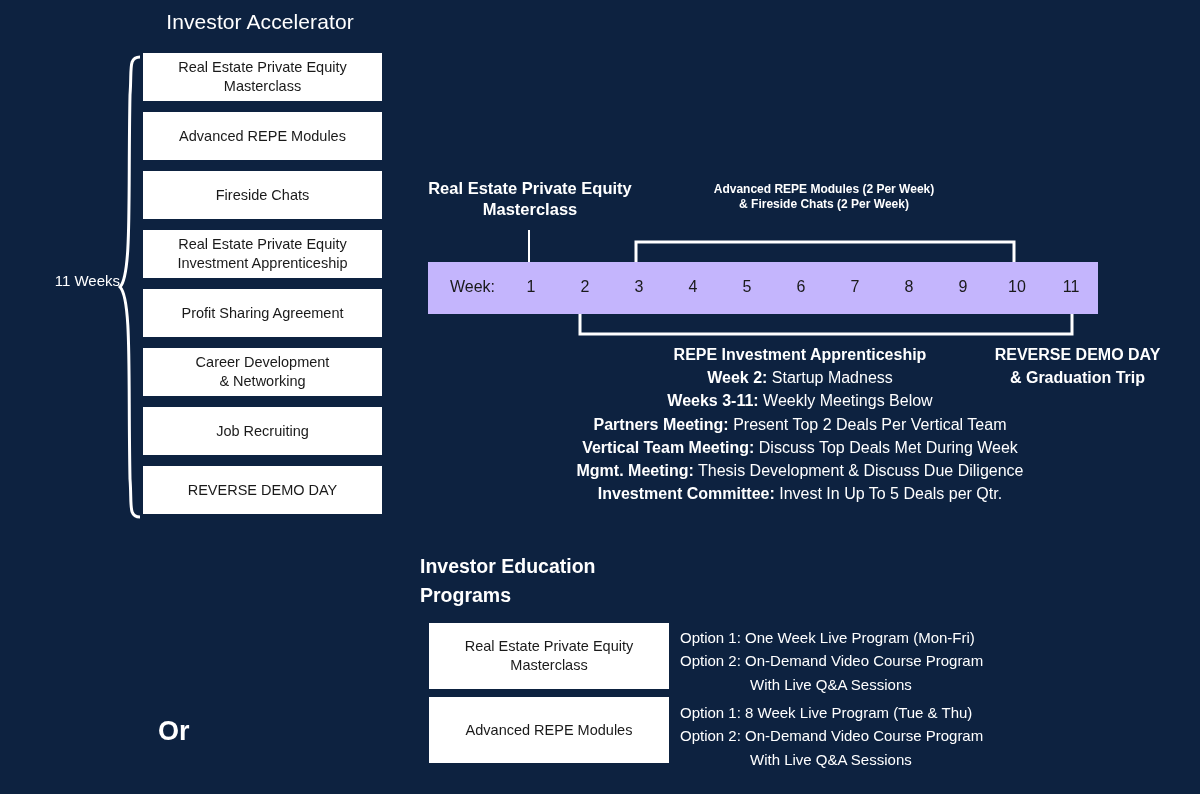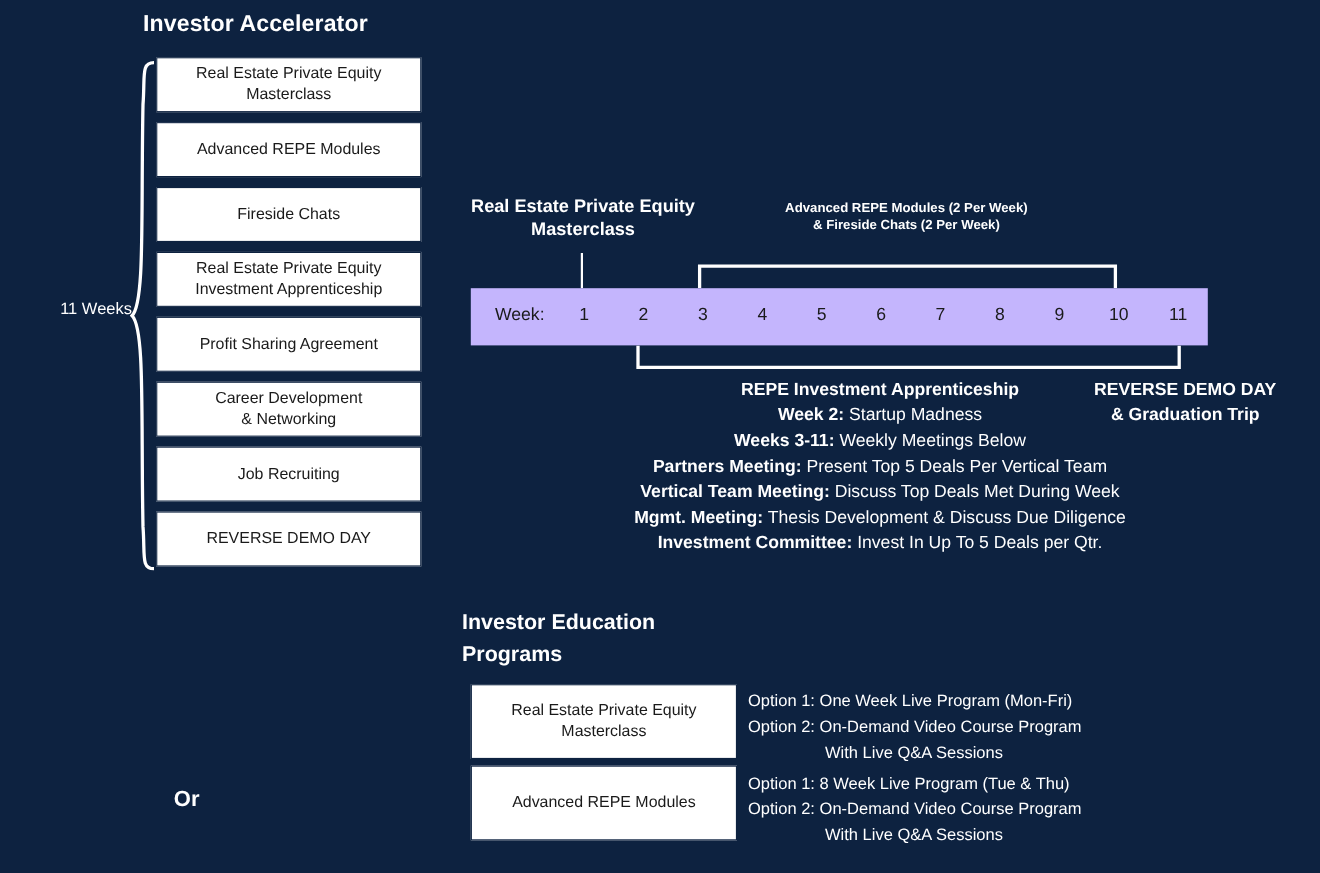--- a/index.html
+++ b/index.html
@@ -20,22 +20,23 @@
     width: 1200px;
     height: 794px;
   }
 
   
   #accel-title {
     position: absolute;
     left: 130px;
     top: 10px;
     width: 260px;
+    text-align: center;
     font-size: 21px;
-    font-weight: bold;
+    font-weight: normal;
     color: #ffffff;
     letter-spacing: 0.1px;
   }
   #weeks-label {
     position: absolute;
     left: 10px;
     top: 272px;
     width: 110px;
     text-align: right;
     font-size: 15px;
@@ -175,21 +176,21 @@
     width: 256px;
     text-align: left;
     font-size: 19.5px;
     font-weight: bold;
     line-height: 1.5;
   }
   #or-label {
     position: absolute;
     left: 158px;
     top: 716px;
-    font-size: 20px;
+    font-size: 27px;
     font-weight: bold;
   }
   #select-label {
     position: absolute;
     left: 212px;
     top: 709px;
     width: 180px;
     text-align: center;
     font-size: 16px;
     font-weight: bold;
@@ -294,21 +295,21 @@
   </div>
 
   <svg id="brace-bottom" viewBox="0 0 496 26" preserveAspectRatio="none">
     <path d="M2 0 L2 20 L494 20 L494 0" fill="none" stroke="#ffffff" stroke-width="3"></path>
   </svg>
 
   <div id="apprenticeship">
     <div class="ln b">REPE Investment Apprenticeship</div>
     <div class="ln"><span class="b">Week 2:</span> <span>Startup Madness</span></div>
     <div class="ln"><span class="b">Weeks 3-11:</span> <span>Weekly Meetings Below</span></div>
-    <div class="ln"><span class="b">Partners Meeting:</span> <span>Present Top 5 Deals Per Vertical Team</span></div>
+    <div class="ln"><span class="b">Partners Meeting:</span> <span>Present Top 2 Deals Per Vertical Team</span></div>
     <div class="ln"><span class="b">Vertical Team Meeting:</span> <span>Discuss Top Deals Met During Week</span></div>
     <div class="ln"><span class="b">Mgmt. Meeting:</span> <span>Thesis Development &amp; Discuss Due Diligence</span></div>
     <div class="ln"><span class="b">Investment Committee:</span> <span>Invest In Up To 5 Deals per Qtr.</span></div>
   </div>
 
   <div id="reverse-demo" style="white-space:pre-line">REVERSE DEMO DAY
 &amp; Graduation Trip</div>
 
   <div id="edu-title" style="white-space:pre-line">Investor Education
 Programs</div>

